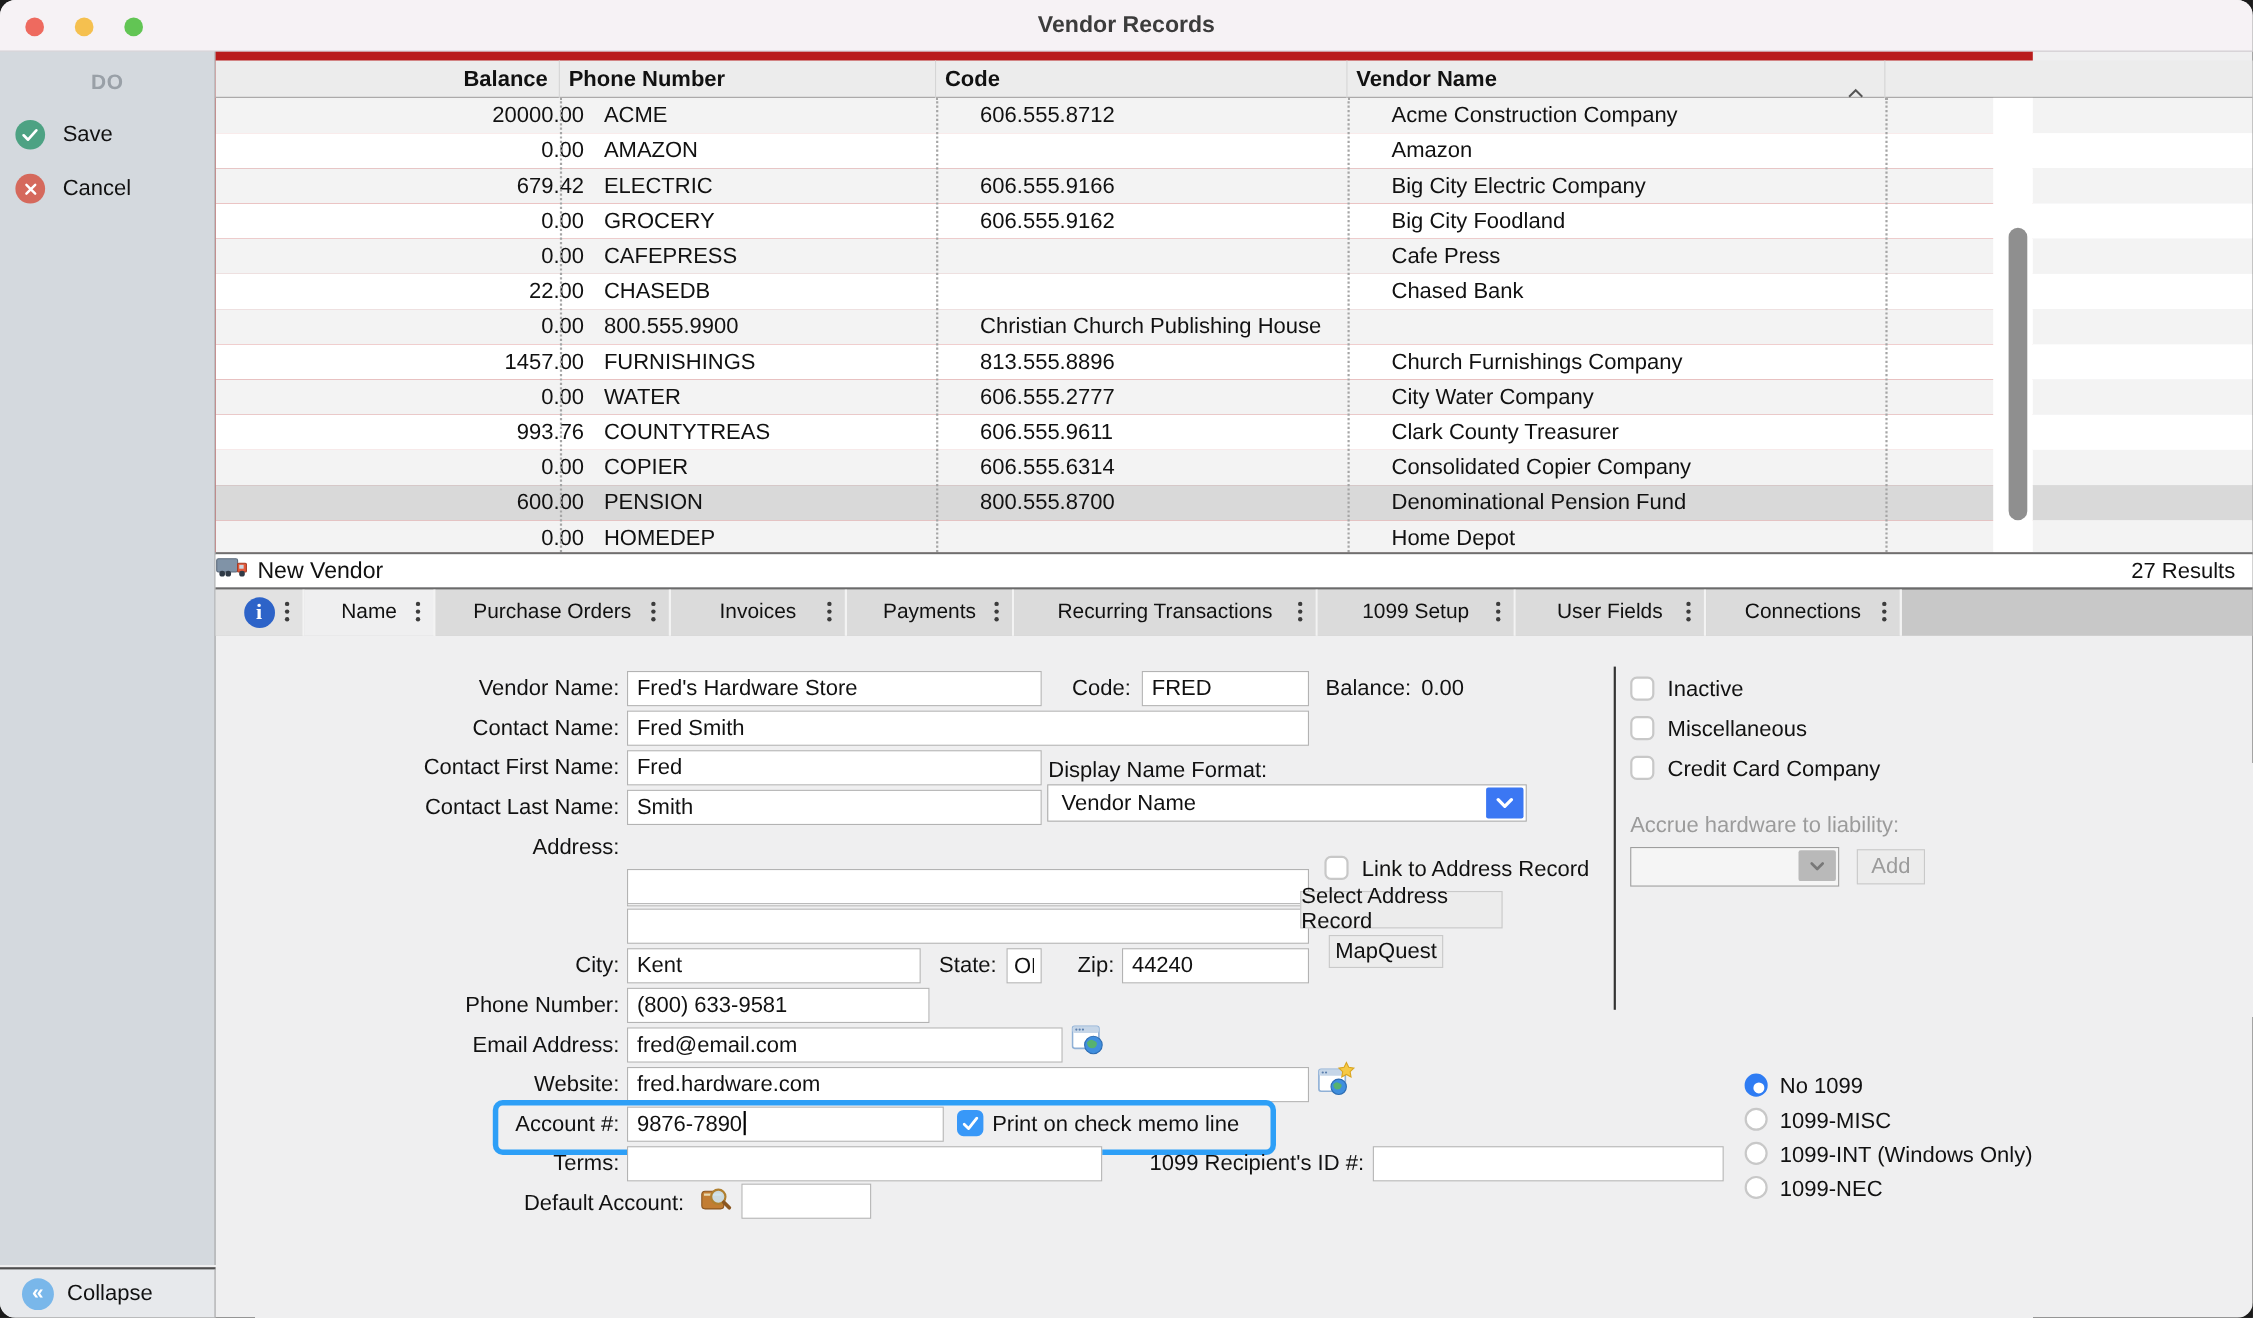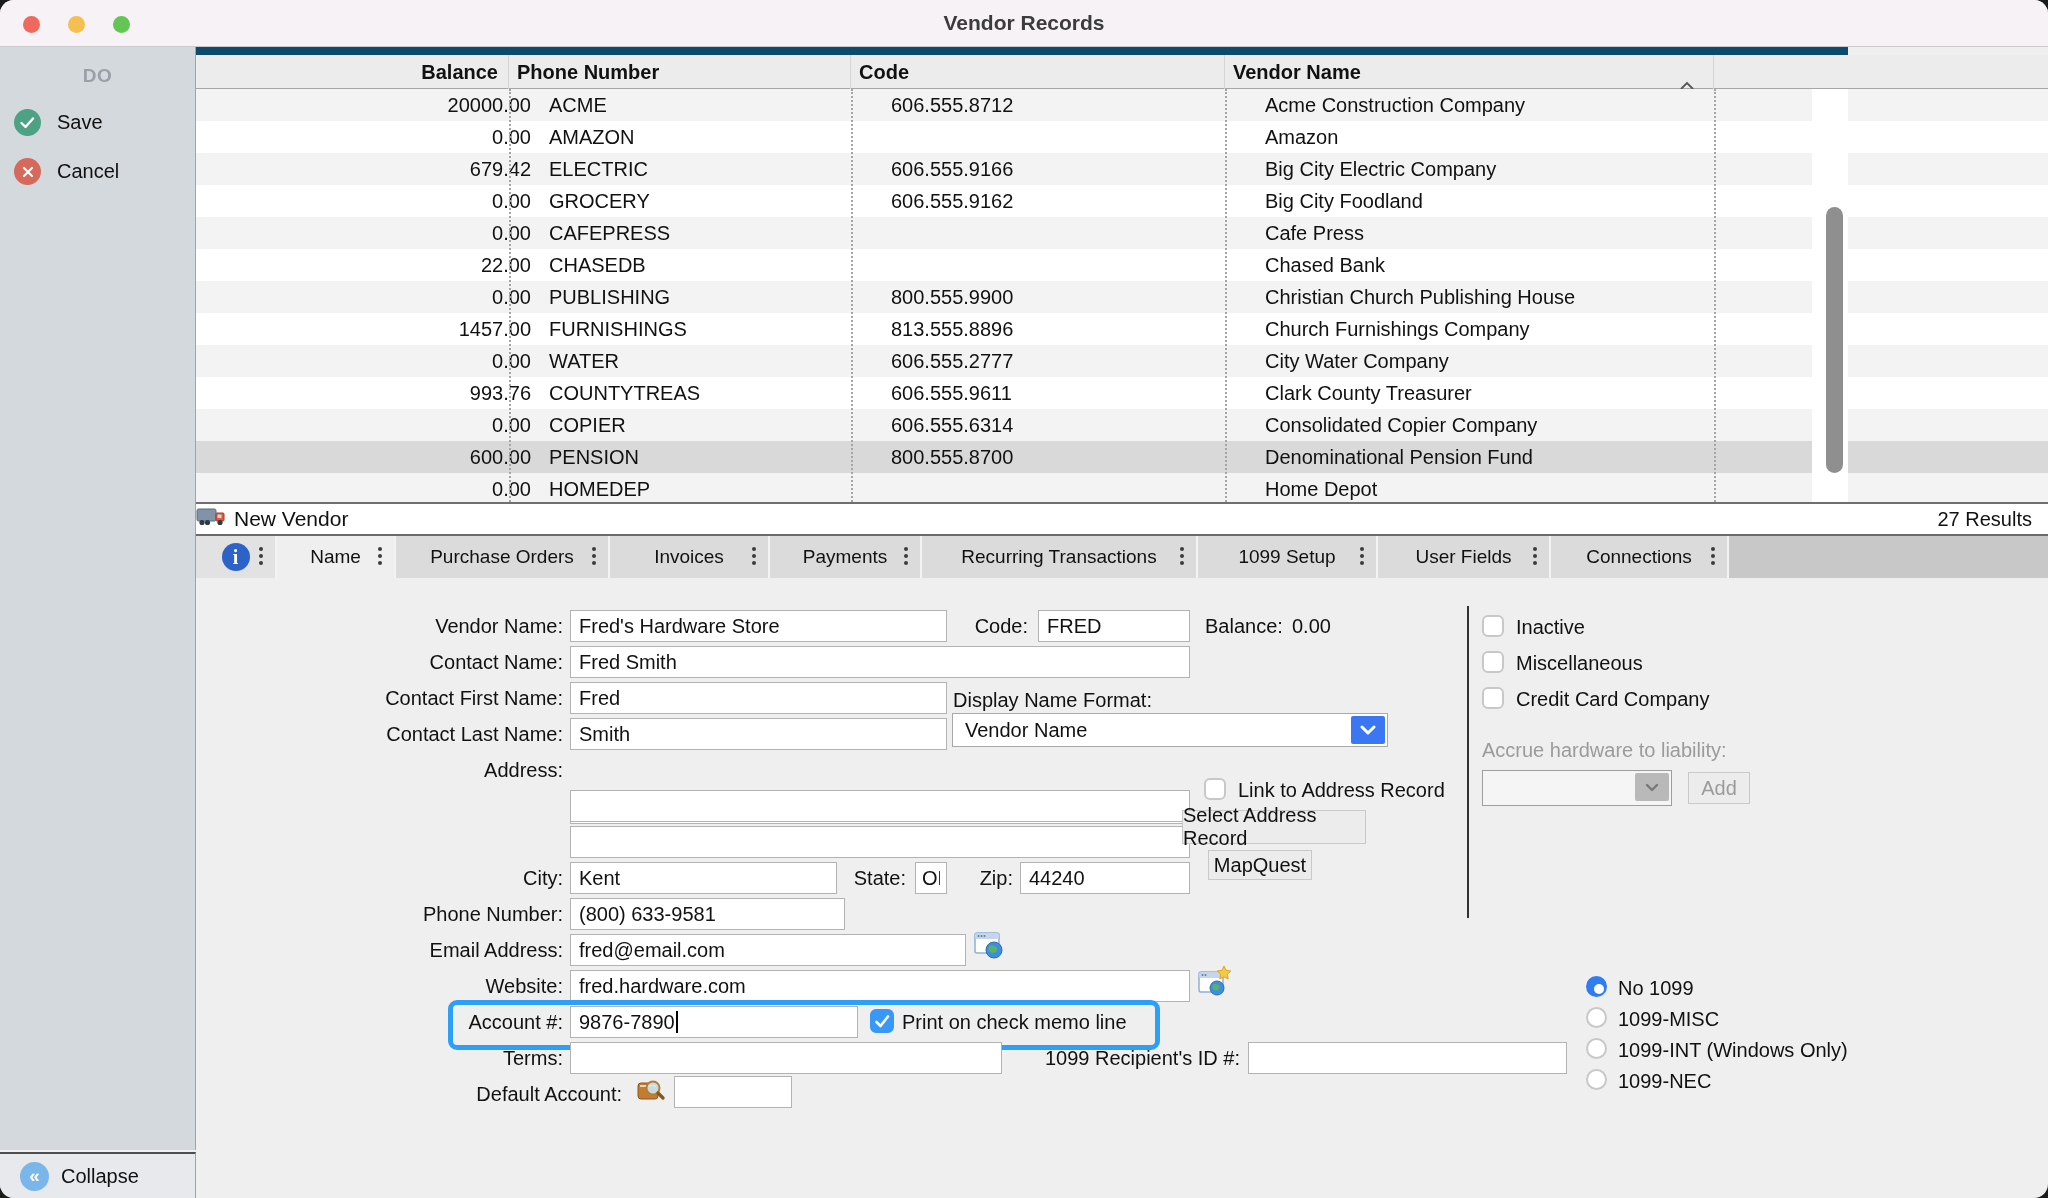--- a/index.html
+++ b/index.html
@@ -21,21 +21,21 @@
   .do-head{text-align:center;margin-top:18px;font-size:19px;font-weight:bold;color:#99a0a7;letter-spacing:.5px;}
   .side-item{display:flex;align-items:center;gap:16px;margin:22px 0 0 14px;font-size:20px;cursor:default;}
   .circ{width:27px;height:27px;border-radius:50%;display:flex;align-items:center;justify-content:center;flex:0 0 auto;}
   .circ.save{background:#4da283;}
   .circ.cancel{background:#d5695c;}
   .collapsebar{position:absolute;left:0;top:1152px;width:196px;height:46px;background:#e7e9ec;
     border-top:2px solid #4e4e4e;border-right:1px solid #a3a3a3;display:flex;align-items:center;gap:12px;padding-left:20px;font-size:20px;}
   .circ.collapse{background:#79b7ea;width:29px;height:29px;color:#fff;font-size:19px;font-weight:bold;}
 
   
-  .tablewrap{position:absolute;left:196px;top:47px;width:1652px;height:455px;background:#0c4a6e;}
+  .tablewrap{position:absolute;left:196px;top:47px;width:1652px;height:455px;background:#b91c1c;}
   .thead{position:absolute;left:0;top:8px;width:1852px;height:34px;background:#ececec;
     border-bottom:1px solid #a6a6a6;display:grid;grid-template-columns:313px 342px 374px 489px 1fr;
     font-size:20px;font-weight:bold;align-items:center;}
   .thead .hc{height:34px;line-height:34px;padding:0 8px;border-right:1px solid #d5d5d5;overflow:hidden;position:relative;}
   .thead .hc.num{text-align:right;padding-right:10px;}
   .thead .hc.last{border-right:none;}
   .sort{position:absolute;right:18px;top:12px;}
   .tbody{position:absolute;left:0;top:42px;width:1852px;height:413px;overflow:hidden;}
   .trow{display:grid;grid-template-columns:313px 342px 374px 489px 1fr;height:32px;background:#fff;
     font-size:20px;line-height:32px;padding-left:32px;}
@@ -183,21 +183,20 @@
   </div>
         <div class="trow">
     <div class="c num">22.00</div>
     <div class="c">CHASEDB</div>
     <div class="c"></div>
     <div class="c">Chased Bank</div>
     <div class="c"></div>
   </div>
         <div class="trow">
     <div class="c num">0.00</div>
-    <div class="c">PUBLISHING</div>
     <div class="c">800.555.9900</div>
     <div class="c">Christian Church Publishing House</div>
     <div class="c"></div>
   </div>
         <div class="trow">
     <div class="c num">1457.00</div>
     <div class="c">FURNISHINGS</div>
     <div class="c">813.555.8896</div>
     <div class="c">Church Furnishings Company</div>
     <div class="c"></div>

